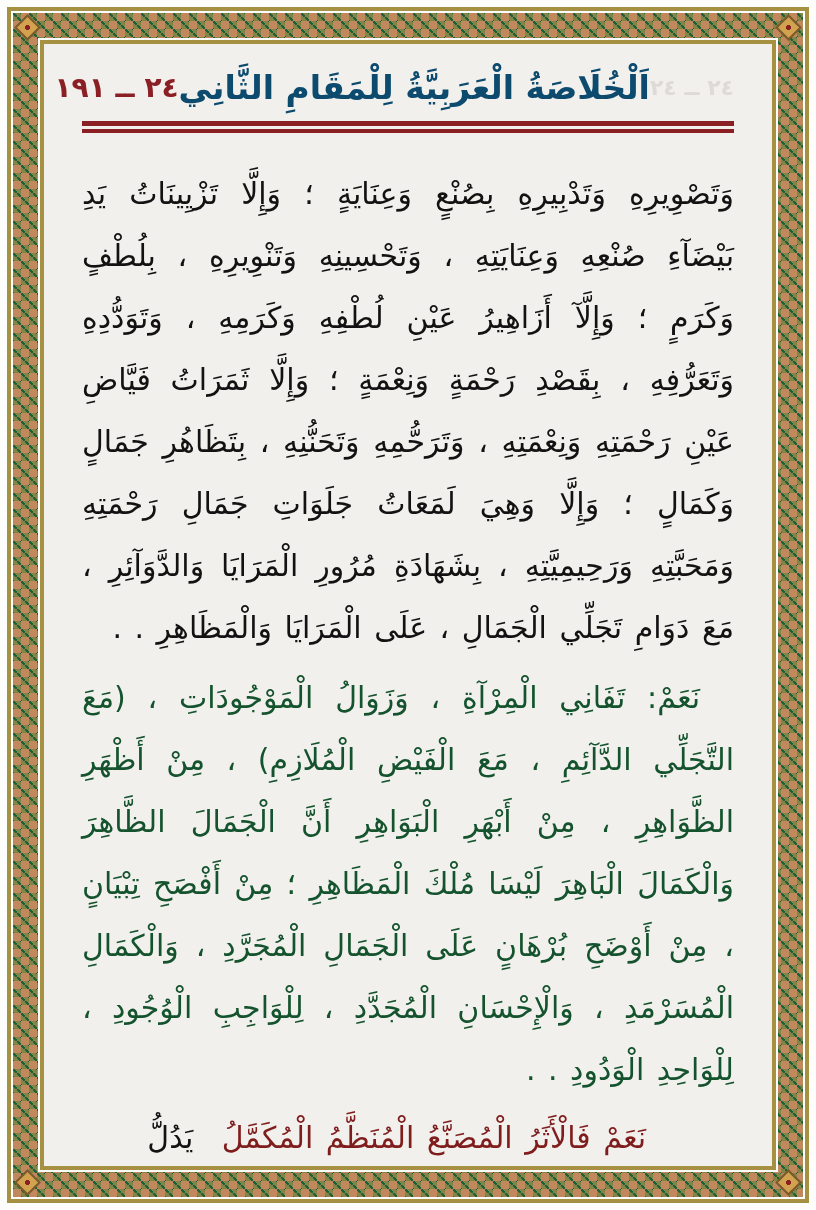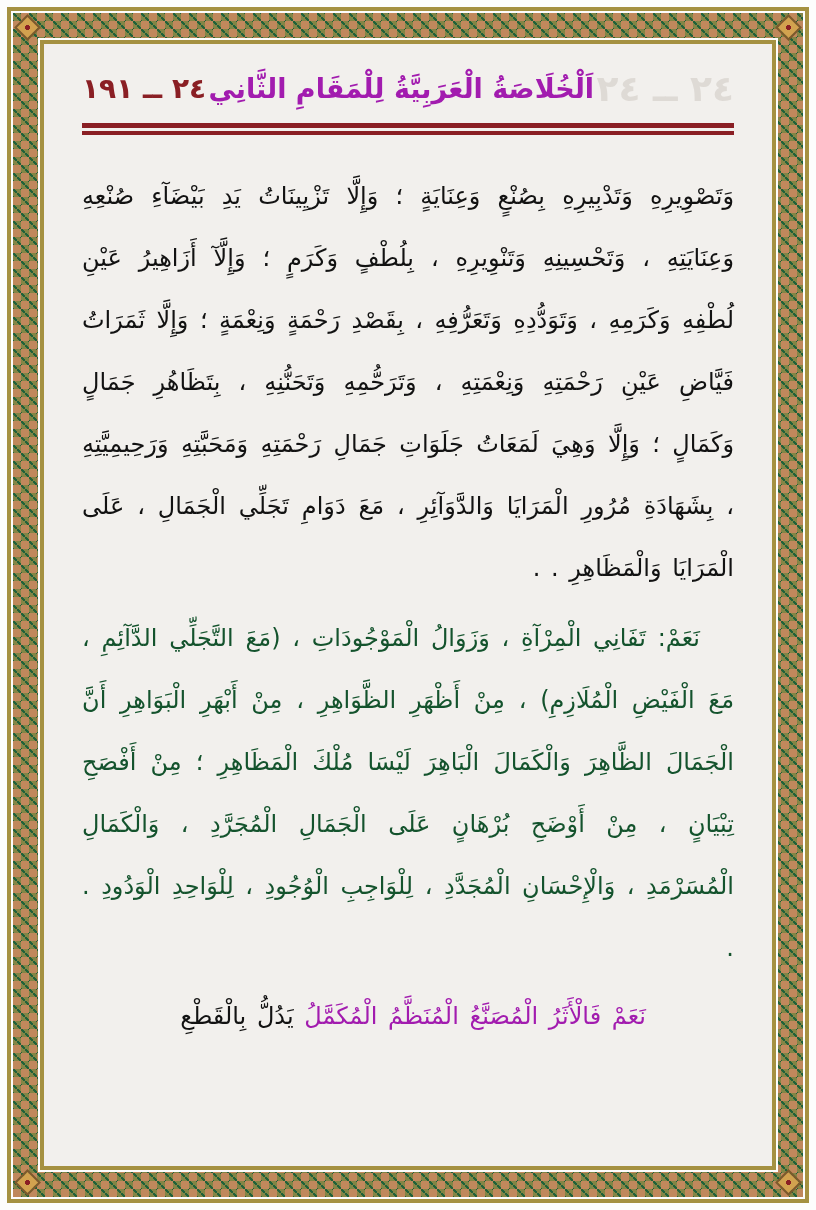--- a/index.html
+++ b/index.html
@@ -60,58 +60,58 @@
   }
 
   .header-row {
     display: flex;
     align-items: center;
     justify-content: space-between;
     margin-top: 10px;
   }
   .page-title {
     margin: 0;
-    font-size: 27px;
+    font-size: 33px;
     font-weight: bold;
-    color: #a21caf;
+    color: #0c4a6e;
     letter-spacing: 0;
     white-space: nowrap;
   }
   .page-ref {
     font-size: 28px;
     font-weight: bold;
     color: #8a1f24;
     white-space: nowrap;
   }
   .ghost-ref {
-    font-size: 36px;
+    font-size: 22px;
     font-weight: bold;
     color: #dedad5;
     white-space: nowrap;
   }
 
   .double-rule {
     height: 3px;
     border-top: 5px solid #8a1f24;
     border-bottom: 4px solid #8a1f24;
     margin-top: 14px;
   }
 
   .para {
     margin: 0;
-    font-size: 24px;
+    font-size: 30px;
     line-height: 62px;
     text-align: justify;
     word-spacing: 3px;
     color: #121212;
   }
   .para-1 { margin-top: 30px; }
   .para-2 { margin-top: 8px; color: #14532d; text-indent: 34px; }
   .para-3 { margin-top: 6px; text-align: right; text-indent: 88px; }
-  .seg-red   { color: #a21caf; }
+  .seg-red   { color: #7f1d1d; margin-left: 16px; }
   .seg-black { color: #121212; }
 </style>
 </head>
 <body>
 
 <div class="page">
   <div class="frame-outer">
     <div class="frame-ornament">
       <div class="corner tl"></div>
       <div class="corner tr"></div>

